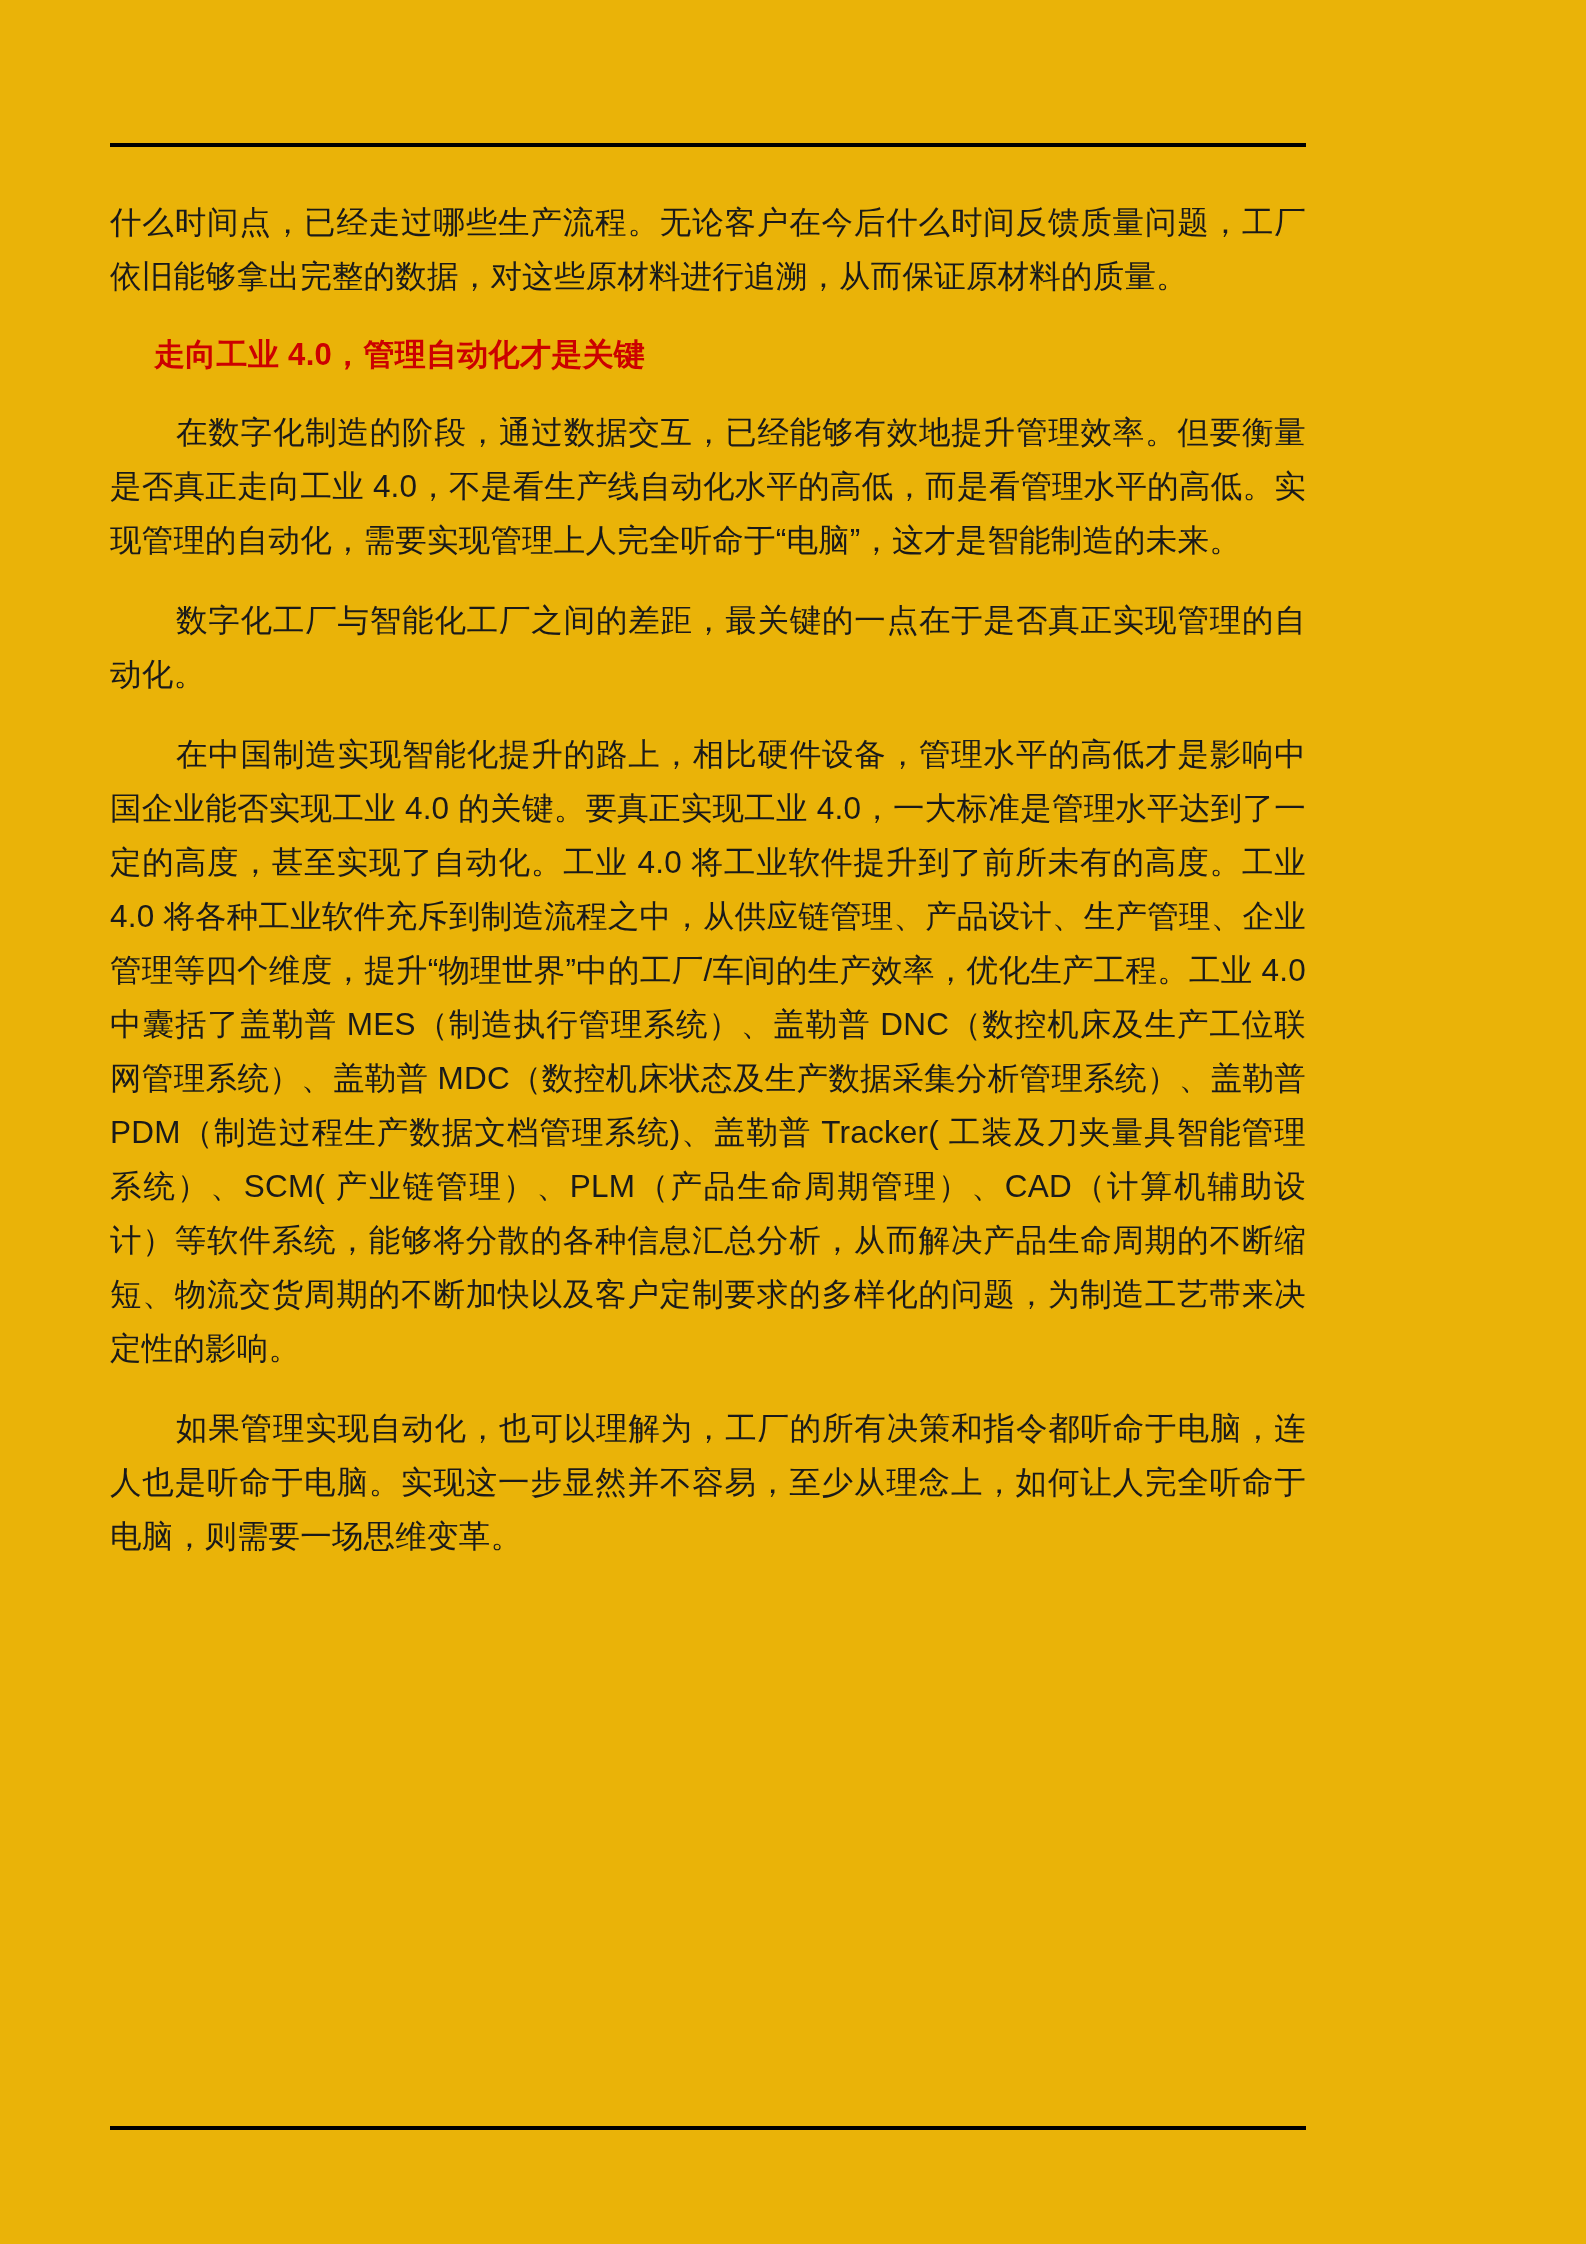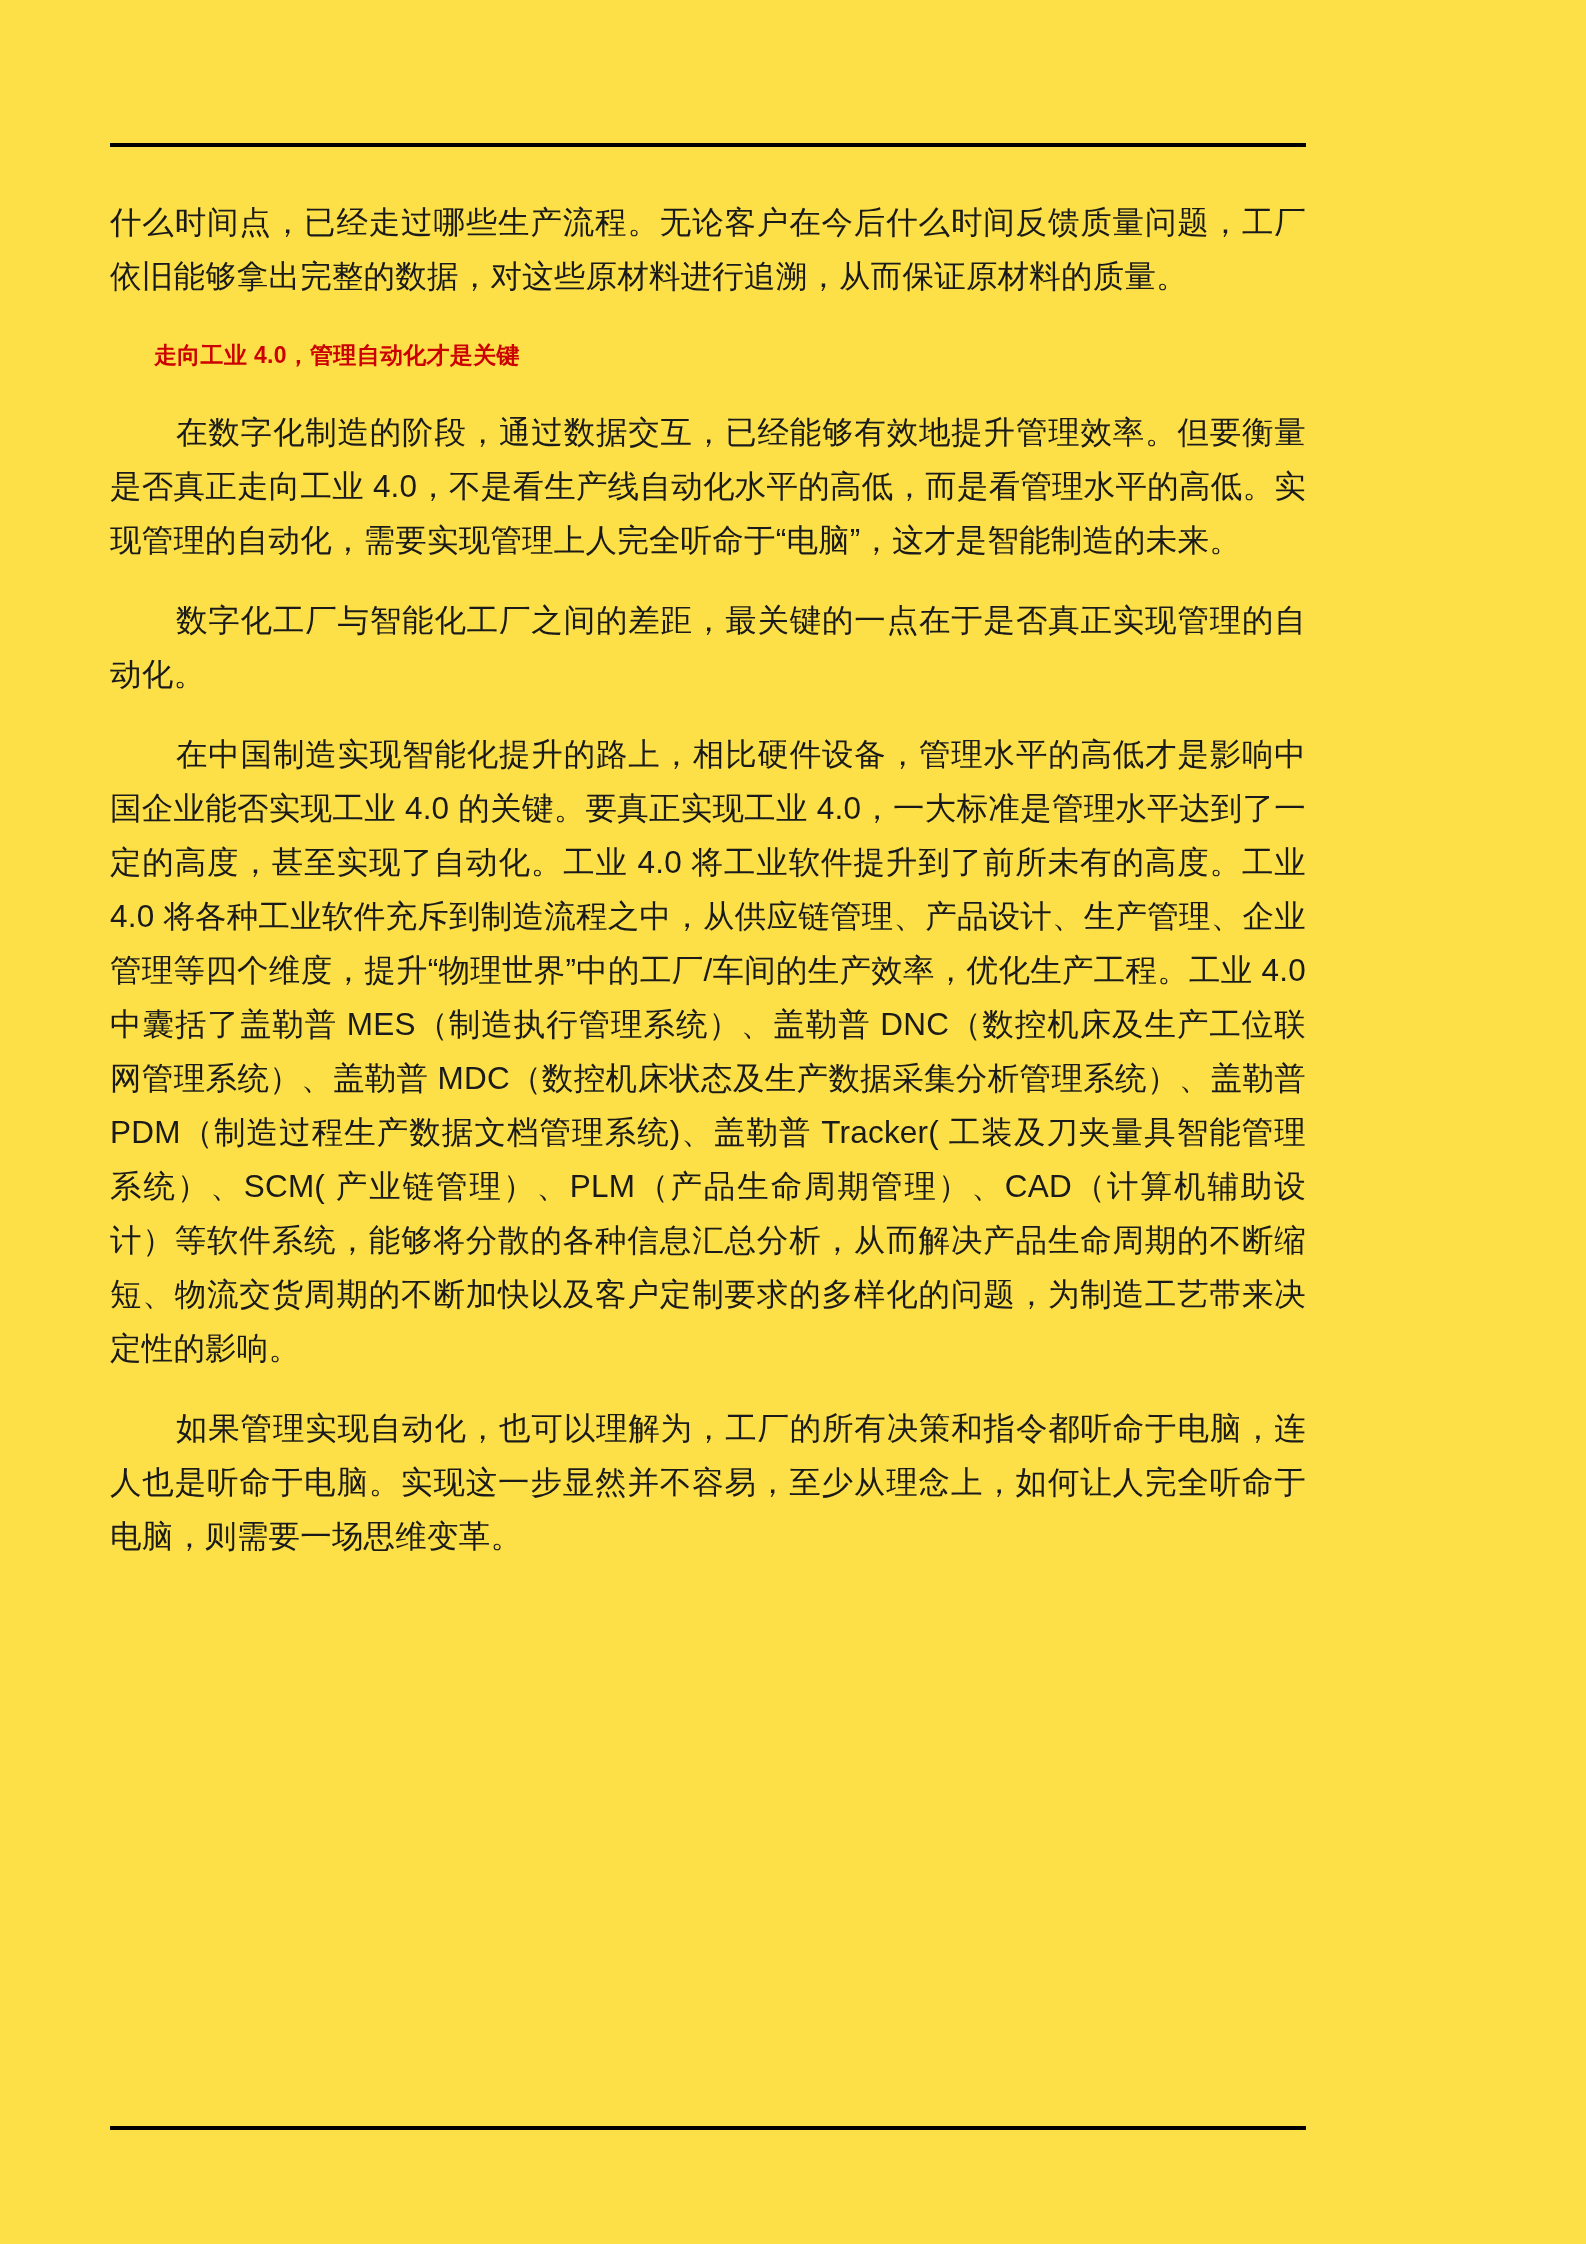--- a/index.html
+++ b/index.html
@@ -9,21 +9,21 @@
     background: #ffffff;
   }
   body {
     font-family: "Liberation Sans", "DejaVu Sans", sans-serif;
     color: #000000;
   }
   .page {
     position: relative;
     width: 1586px;
     height: 2244px;
-    background: #fde047;
+    background: #eab308;
     box-sizing: border-box;
     overflow: hidden;
   }
   .rule {
     position: absolute;
     left: 110px;
     width: 1196px;
     height: 0;
     border-top: 4px solid #000000;
   }
@@ -47,21 +47,21 @@
     color: #1a1a1a;
     font-weight: 400;
   }
   p.para.indent {
     text-indent: 66px;
   }
 
   h2.heading {
     margin: 18px 0 24px 0;
     padding-left: 44px;
-    font-size: 23px;
+    font-size: 31px;
     line-height: 52px;
     font-weight: bold;
     color: #cc0000;
     letter-spacing: 0.3px;
   }
 
   
   p.para:last-child { margin-bottom: 0; }
 </style>
 </head>

